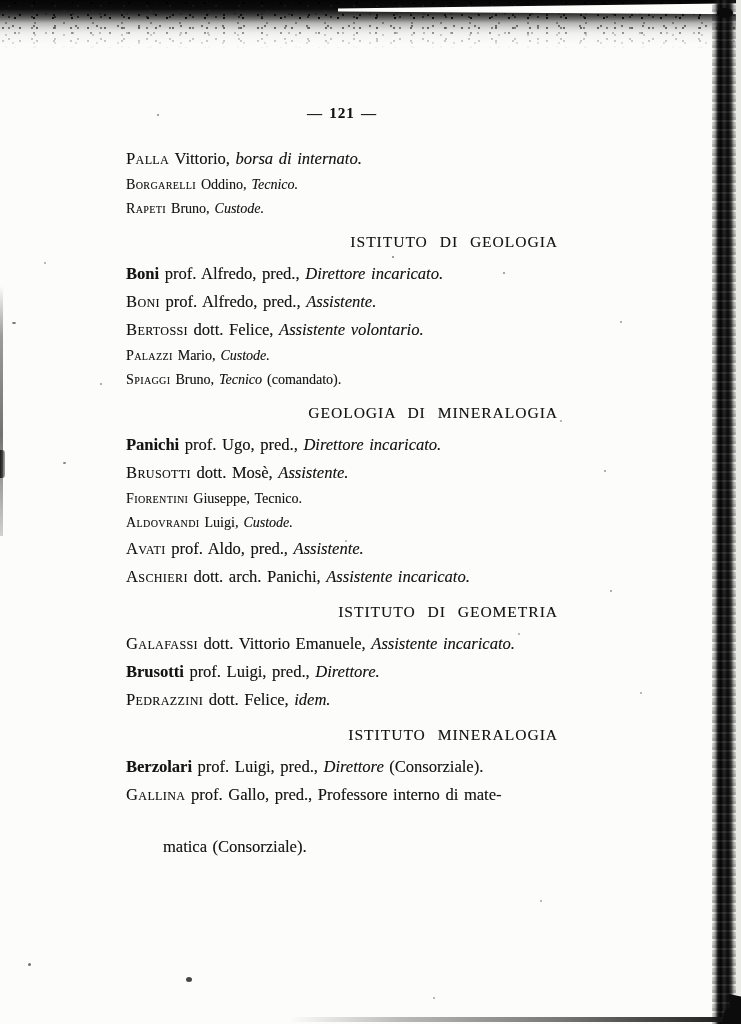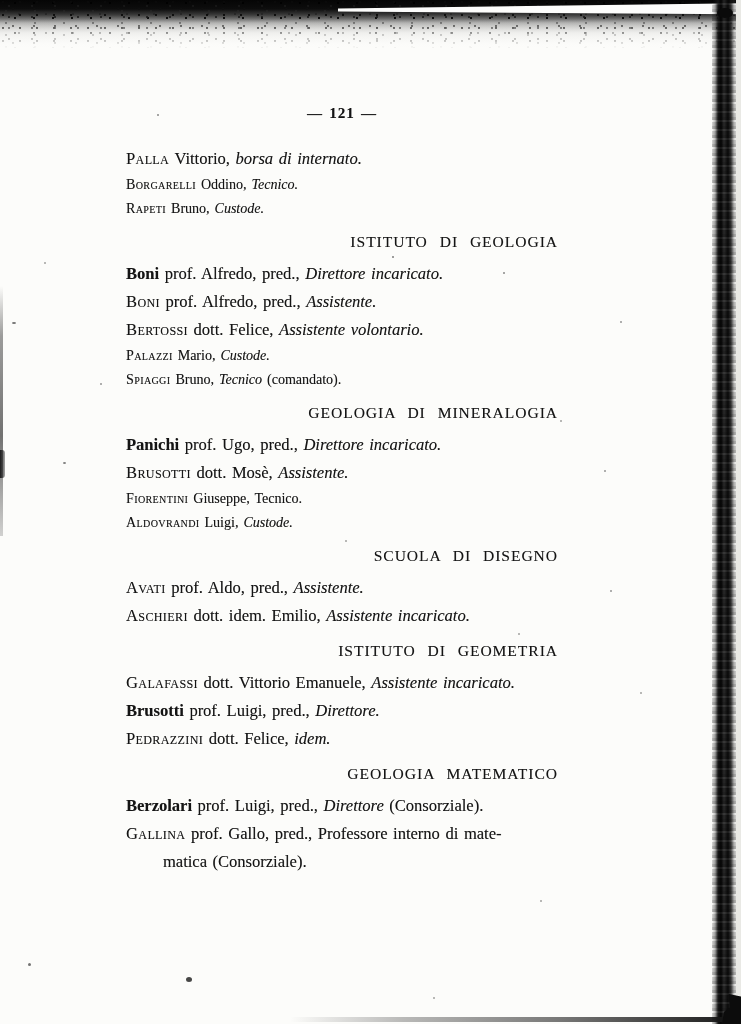--- a/index.html
+++ b/index.html
@@ -81,21 +81,21 @@
   .entry{white-space:nowrap;line-height:28px;}
   .entry.small{font-size:14px;line-height:24px;}
   .name.sc{font-variant:small-caps;letter-spacing:.4px;}
   .name.bold{font-weight:700;}
   .it{font-style:italic;}
   .section-title{
     text-align:right;font-size:15.5px;line-height:22px;
     letter-spacing:1px;word-spacing:7px;
     margin:10px 0 7px 0;
   }
-  .cont-line{margin-left:37px;white-space:nowrap;}
+  .cont-line{margin-left:37px;white-space:nowrap;margin-top:24px;}
 </style>
 </head>
 <body>
 
 <div class="page">
 
   <div class="top-noise"></div>
   <div class="top-wedge"></div>
   <div class="right-band"></div>
   <div class="right-margin"></div>
@@ -138,25 +138,24 @@
         <div class="entry"><span class="name bold">Boni</span><span> prof. Alfredo, pred., </span><span class="it">Direttore incaricato.</span></div>
         <div class="entry"><span class="name sc">Boni</span><span> prof. Alfredo, pred., </span><span class="it">Assistente.</span></div>
         <div class="entry"><span class="name sc">Bertossi</span><span> dott. Felice, </span><span class="it">Assistente volontario.</span></div>
         <div class="entry small"><span class="name sc">Palazzi</span><span> Mario, </span><span class="it">Custode.</span></div>
         <div class="entry small"><span class="name sc">Spiaggi</span><span> Bruno, </span><span class="it">Tecnico</span><span> (comandato).</span></div>
         <div class="section-title">GEOLOGIA DI MINERALOGIA</div>
         <div class="entry"><span class="name bold">Panichi</span><span> prof. Ugo, pred., </span><span class="it">Direttore incaricato.</span></div>
         <div class="entry"><span class="name sc">Brusotti</span><span> dott. Mosè, </span><span class="it">Assistente.</span></div>
         <div class="entry small"><span class="name sc">Fiorentini</span><span> Giuseppe, </span><span>Tecnico.</span></div>
         <div class="entry small"><span class="name sc">Aldovrandi</span><span> Luigi, </span><span class="it">Custode.</span></div>
-        <div class="section-title">SCUOLA DI DISEGNO</div>
         <div class="entry"><span class="name sc">Avati</span><span> prof. Aldo, pred., </span><span class="it">Assistente.</span></div>
-        <div class="entry"><span class="name sc">Aschieri</span><span> dott. idem. Emilio, </span><span class="it">Assistente incaricato.</span></div>
+        <div class="entry"><span class="name sc">Aschieri</span><span> dott. arch. Panichi, </span><span class="it">Assistente incaricato.</span></div>
         <div class="section-title">ISTITUTO DI GEOMETRIA</div>
         <div class="entry"><span class="name sc">Galafassi</span><span> dott. Vittorio Emanuele, </span><span class="it">Assistente incaricato.</span></div>
         <div class="entry"><span class="name bold">Brusotti</span><span> prof. Luigi, pred., </span><span class="it">Direttore.</span></div>
         <div class="entry"><span class="name sc">Pedrazzini</span><span> dott. Felice, </span><span class="it">idem.</span></div>
-        <div class="section-title">GEOLOGIA MATEMATICO</div>
+        <div class="section-title">ISTITUTO MINERALOGIA</div>
         <div class="entry"><span class="name bold">Berzolari</span><span> prof. Luigi, pred., </span><span class="it">Direttore</span><span> (Consorziale).</span></div>
         <div class="entry"><span class="name sc">Gallina</span><span> prof. Gallo, pred., </span><span>Professore interno di mate-</span><div class="cont-line">matica (Consorziale).</div></div>
       </div>
   </div>
 </div>
 
 </body></html>

